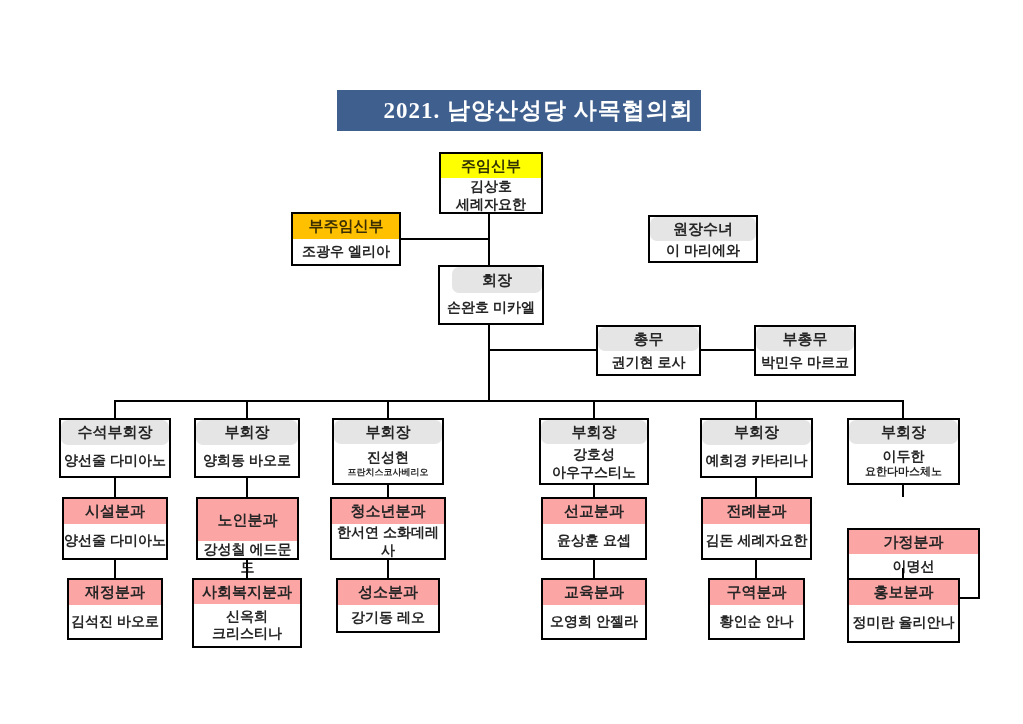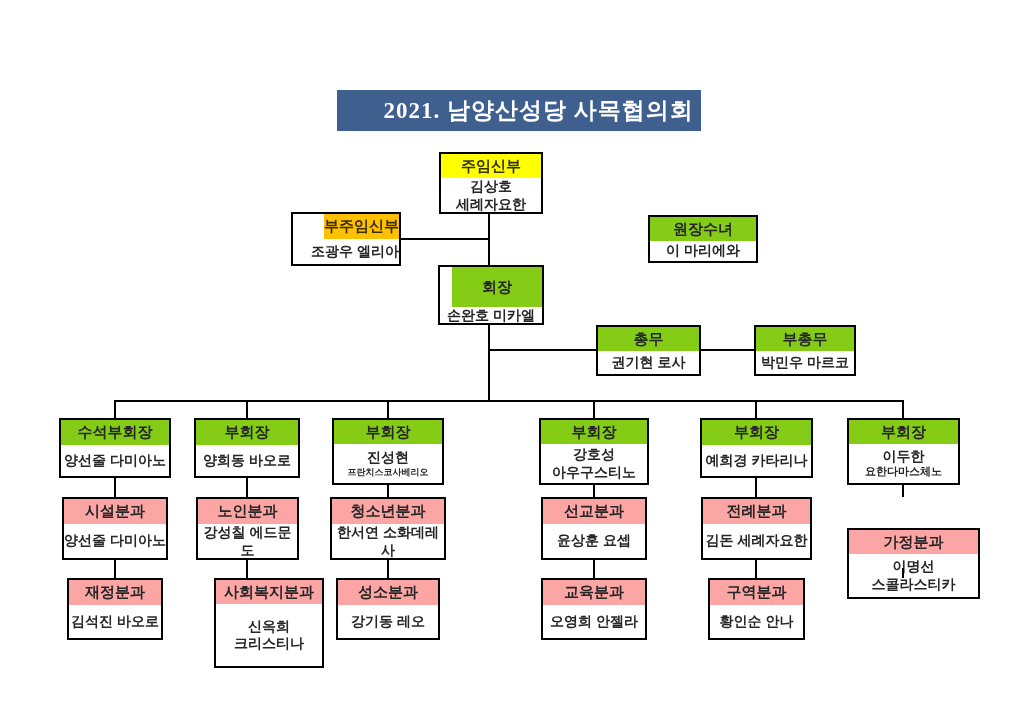--- a/index.html
+++ b/index.html
@@ -17,21 +17,21 @@
   .box{
     position:absolute;border:2px solid #000;background:#fff;
     display:flex;flex-direction:column;box-sizing:border-box;text-align:center;
   }
   .hd{
     flex:0 0 auto;display:flex;align-items:center;justify-content:center;
     font-weight:bold;font-size:15px;color:#262626;height:24px;
   }
   .hd.yellow{background:#FFFF00;color:#333300;}
   .hd.orange{background:#FFC000;color:#3B2E00;}
-  .hd.peach{background:#84cc16;}
+  .hd.peach{background:#e5e5e5;border-radius:7px;}
   .hd.blue{background:#fca5a5;}
   .bd{
     flex:1;display:flex;flex-direction:column;align-items:center;justify-content:center;
     font-weight:bold;font-size:14px;color:#262626;line-height:1.25;
   }
   .bd .md{font-size:11px;}
   .bd .sm{font-size:9px;}
   .line{position:absolute;background:#000;}
 </style>
 </head>
@@ -42,36 +42,36 @@
   <div class="title">2021. 남양산성당 사목협의회</div>
 
   <div class="box" style="left:439px;top:152px;width:104px;height:62px;">
     <div class="hd yellow">주임신부</div>
     <div class="bd">
       <span>김상호</span>
       <span>세례자요한</span>
     </div>
   </div>
 
-  <div class="box" style="left:291px;top:212px;width:110px;height:54px;align-items:flex-end;">
+  <div class="box" style="left:291px;top:212px;width:110px;height:54px;">
     <div class="hd orange" style="height:25px;">부주임신부</div>
     <div class="bd">
       <span>조광우 엘리아</span>
     </div>
   </div>
 
   <div class="box" style="left:648px;top:215px;width:110px;height:48px;">
     <div class="hd peach">원장수녀</div>
     <div class="bd">
       <span>이 마리에와</span>
     </div>
   </div>
 
   <div class="box" style="left:438px;top:265px;width:106px;height:60px;">
-    <div class="hd peach" style="height:40px;margin-left:12px;">회장</div>
+    <div class="hd peach" style="height:26px;margin-left:12px;">회장</div>
     <div class="bd">
       <span>손완호 미카엘</span>
     </div>
   </div>
 
   <div class="box" style="left:596px;top:325px;width:105px;height:51px;">
     <div class="hd peach">총무</div>
     <div class="bd">
       <span>권기현 로사</span>
     </div>
@@ -103,47 +103,47 @@
       </div>
   </div>
 
   <div class="box" style="left:194px;top:418px;width:106px;height:60px;">
     <div class="hd peach" style="height:25px;">부회장</div>
     <div class="bd">
         <span>양희동 바오로</span>
       </div>
   </div>
   <div class="box" style="left:196px;top:497px;width:103px;height:63px;">
-    <div class="hd blue" style="height:25px;">노인분과</div>
+    <div class="hd blue" style="height:42px;">노인분과</div>
     <div class="bd">
         <span>강성칠 에드문도</span>
       </div>
   </div>
-  <div class="box" style="left:192px;top:578px;width:110px;height:90px;margin-left:22px;">
+  <div class="box" style="left:192px;top:578px;width:110px;height:70px;">
     <div class="hd blue">사회복지분과</div>
     <div class="bd">
       <span>신옥희</span>
       <span>크리스티나</span>
     </div>
   </div>
 
   <div class="box" style="left:332px;top:418px;width:112px;height:67px;">
     <div class="hd peach">부회장</div>
     <div class="bd">
       <span>진성현</span>
       <span class="sm">프란치스코사베리오</span>
     </div>
   </div>
   <div class="box" style="left:330px;top:497px;width:116px;height:63px;">
     <div class="hd blue" style="height:25px;">청소년분과</div>
     <div class="bd">
         <span>한서연 소화데레사</span>
       </div>
   </div>
-  <div class="box" style="left:336px;top:578px;width:104px;height:62px;">
+  <div class="box" style="left:336px;top:578px;width:104px;height:55px;">
     <div class="hd blue" style="height:25px;">성소분과</div>
     <div class="bd">
         <span>강기동 레오</span>
       </div>
   </div>
 
   <div class="box" style="left:539px;top:418px;width:110px;height:67px;">
     <div class="hd peach">부회장</div>
     <div class="bd">
       <span>강호성</span>
@@ -188,20 +188,26 @@
       <span>이두한</span>
       <span class="md">요한다마스체노</span>
     </div>
   </div>
   <div class="box" style="left:847px;top:497px;width:133px;height:71px;margin-top:31px;">
     <div class="hd blue">가정분과</div>
     <div class="bd">
       <span>이명선</span>
       <span>스콜라스티카</span>
     </div>
+  </div>
+  <div class="box" style="left:847px;top:578px;width:113px;height:65px;">
+    <div class="hd blue" style="height:25px;">홍보분과</div>
+    <div class="bd">
+        <span>정미란 율리안나</span>
+      </div>
   </div>
 
   <div class="line" style="left:488px;top:213px;width:2px;height:53px;"></div>
   <div class="line" style="left:400px;top:238px;width:89px;height:2px;"></div>
   <div class="line" style="left:488px;top:324px;width:2px;height:78px;"></div>
   <div class="line" style="left:489px;top:349px;width:108px;height:2px;"></div>
   <div class="line" style="left:700px;top:349px;width:55px;height:2px;"></div>
 
   <div class="line" style="left:114px;top:400px;width:790px;height:2px;"></div>
   <div class="line" style="left:114px;top:400px;width:2px;height:18px;"></div>

